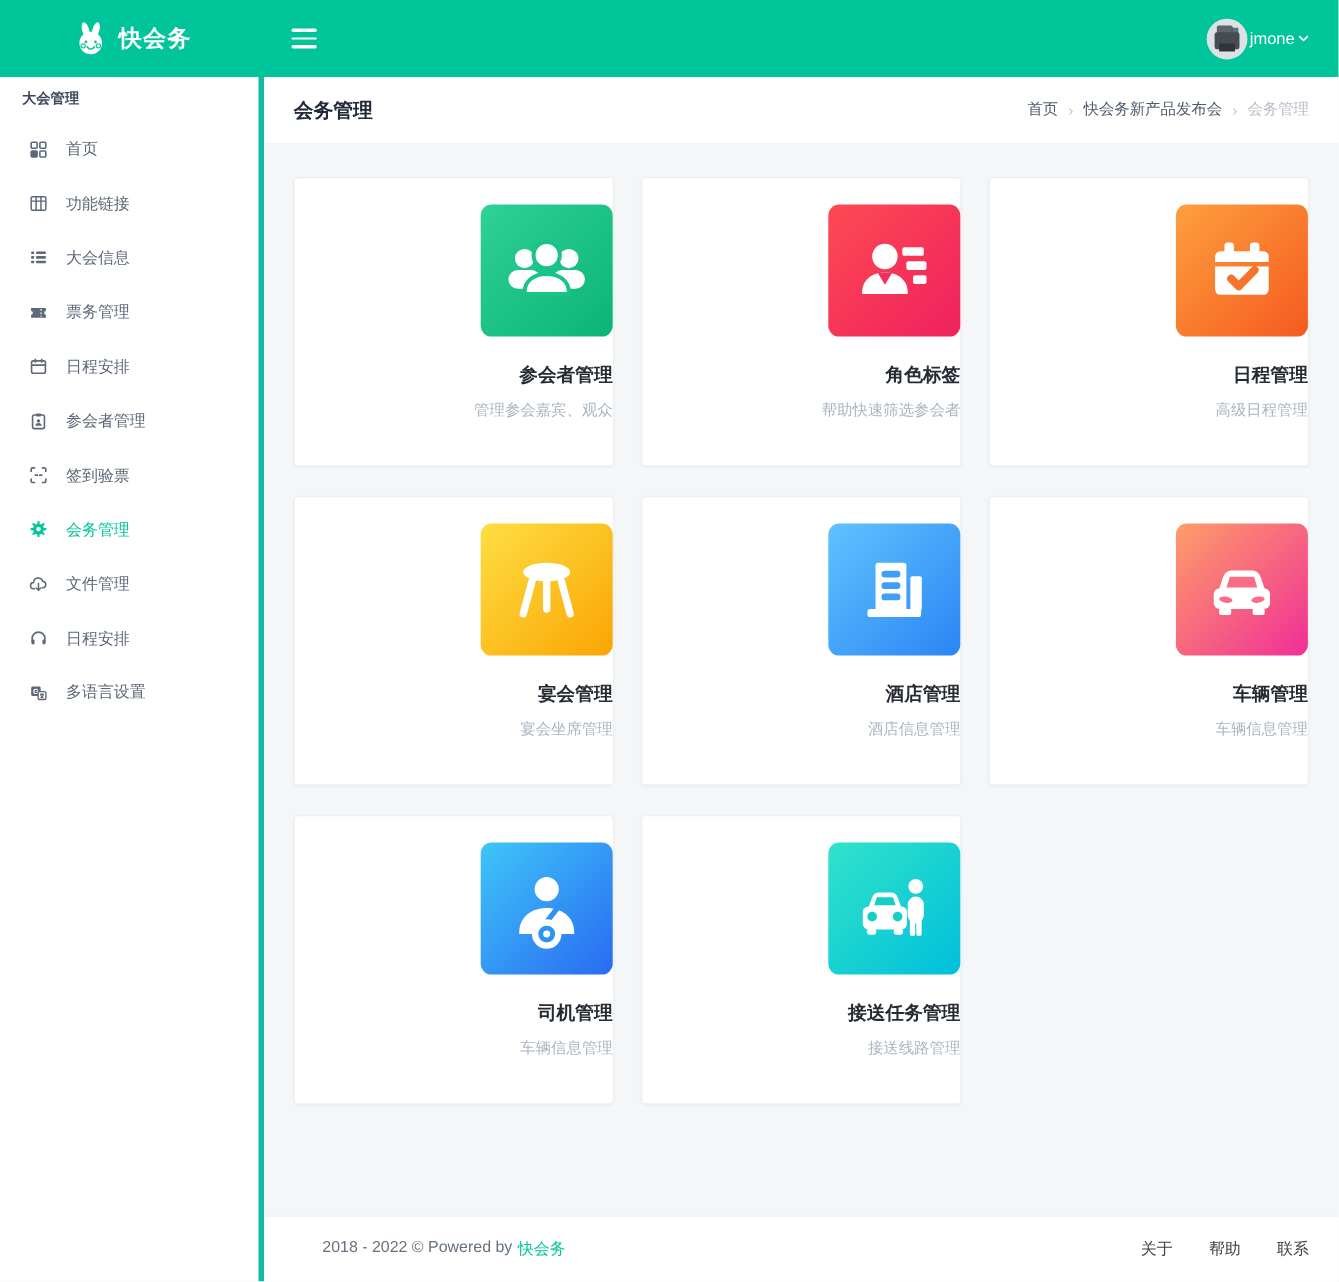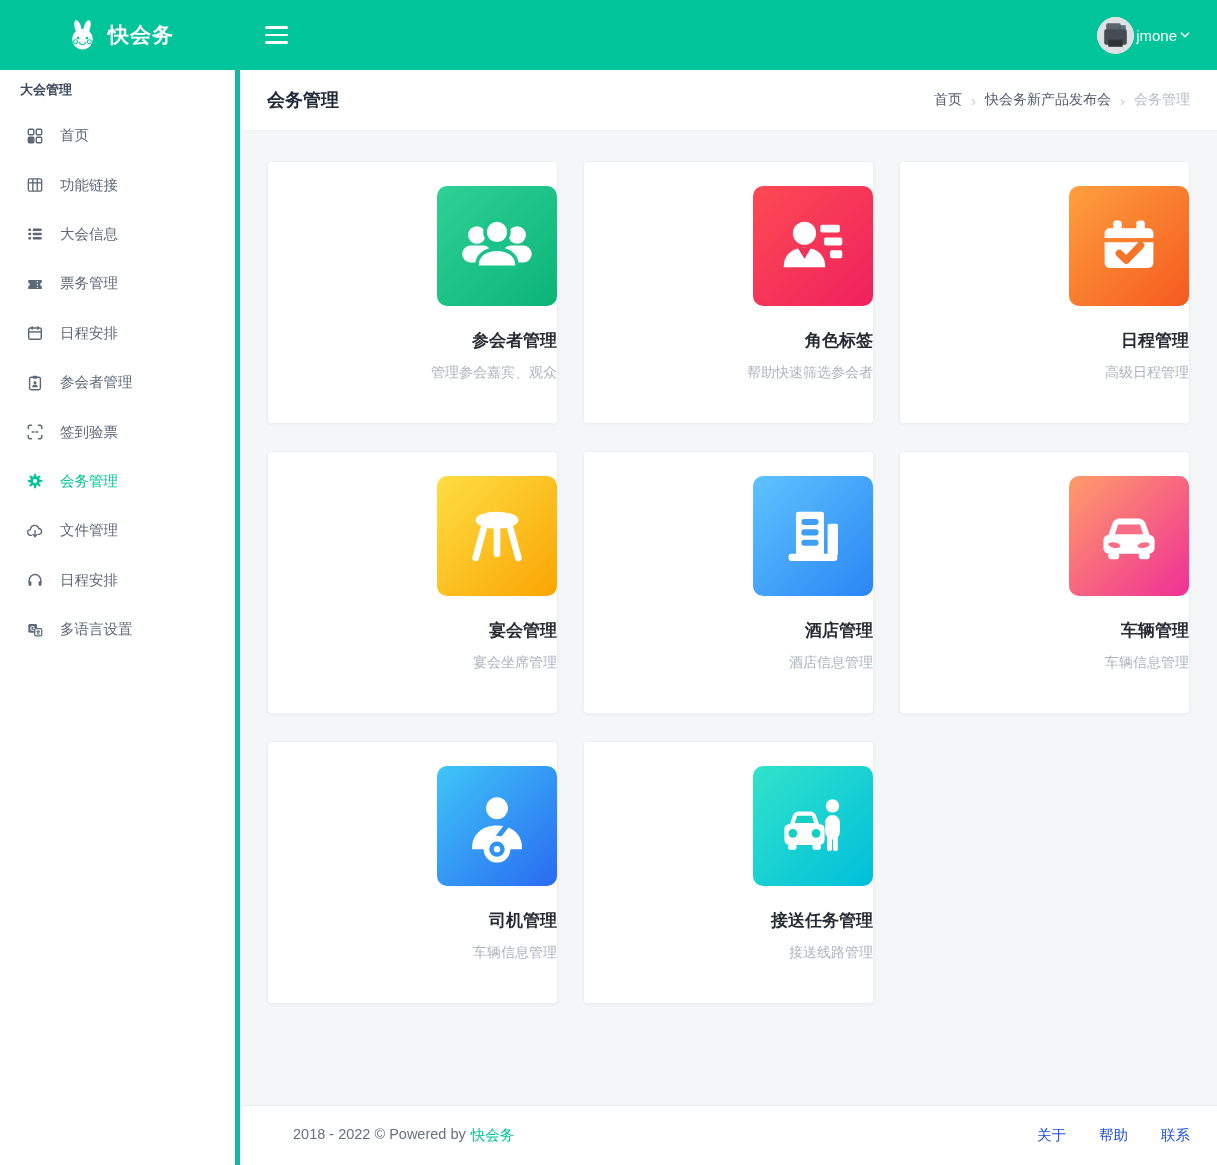--- a/index.html
+++ b/index.html
@@ -52,21 +52,21 @@
   .tile svg { width: 78px; height: 78px; }
   .card-title { margin-top: 23px; font-size: 17px; font-weight: bold; color: #262b33; }
   .card-sub { margin-top: 12px; font-size: 14px; color: #abb5bf; }
 
   .page-foot { margin-top: auto; height: 60px; background: #fff; border-top: 1px solid #e9edf0;
                display: flex; align-items: center; justify-content: space-between; padding: 0 27px;
                font-size: 14.5px; color: #66717e; }
   .foot-left { display: flex; align-items: flex-start; gap: 5px; margin-left: 26px; }
   .foot-brand { color: var(--accent); cursor: pointer; }
   .foot-links { display: flex; gap: 33px; }
-  .foot-links a { color: #1d4ed8; cursor: pointer; }
+  .foot-links a { color: #404040; cursor: pointer; }
 </style>
 </head>
 <body style="--accent: #00c59a;">
 
 <header class="topbar">
   <div class="brand">
     <svg viewBox="0 0 32 32" fill="#fff">
       <ellipse cx="11.5" cy="8" rx="3.1" ry="7" transform="rotate(-16 11.5 8)"></ellipse>
       <ellipse cx="20.5" cy="8" rx="3.1" ry="7" transform="rotate(16 20.5 8)"></ellipse>
       <circle cx="16" cy="19.5" r="10"></circle>

